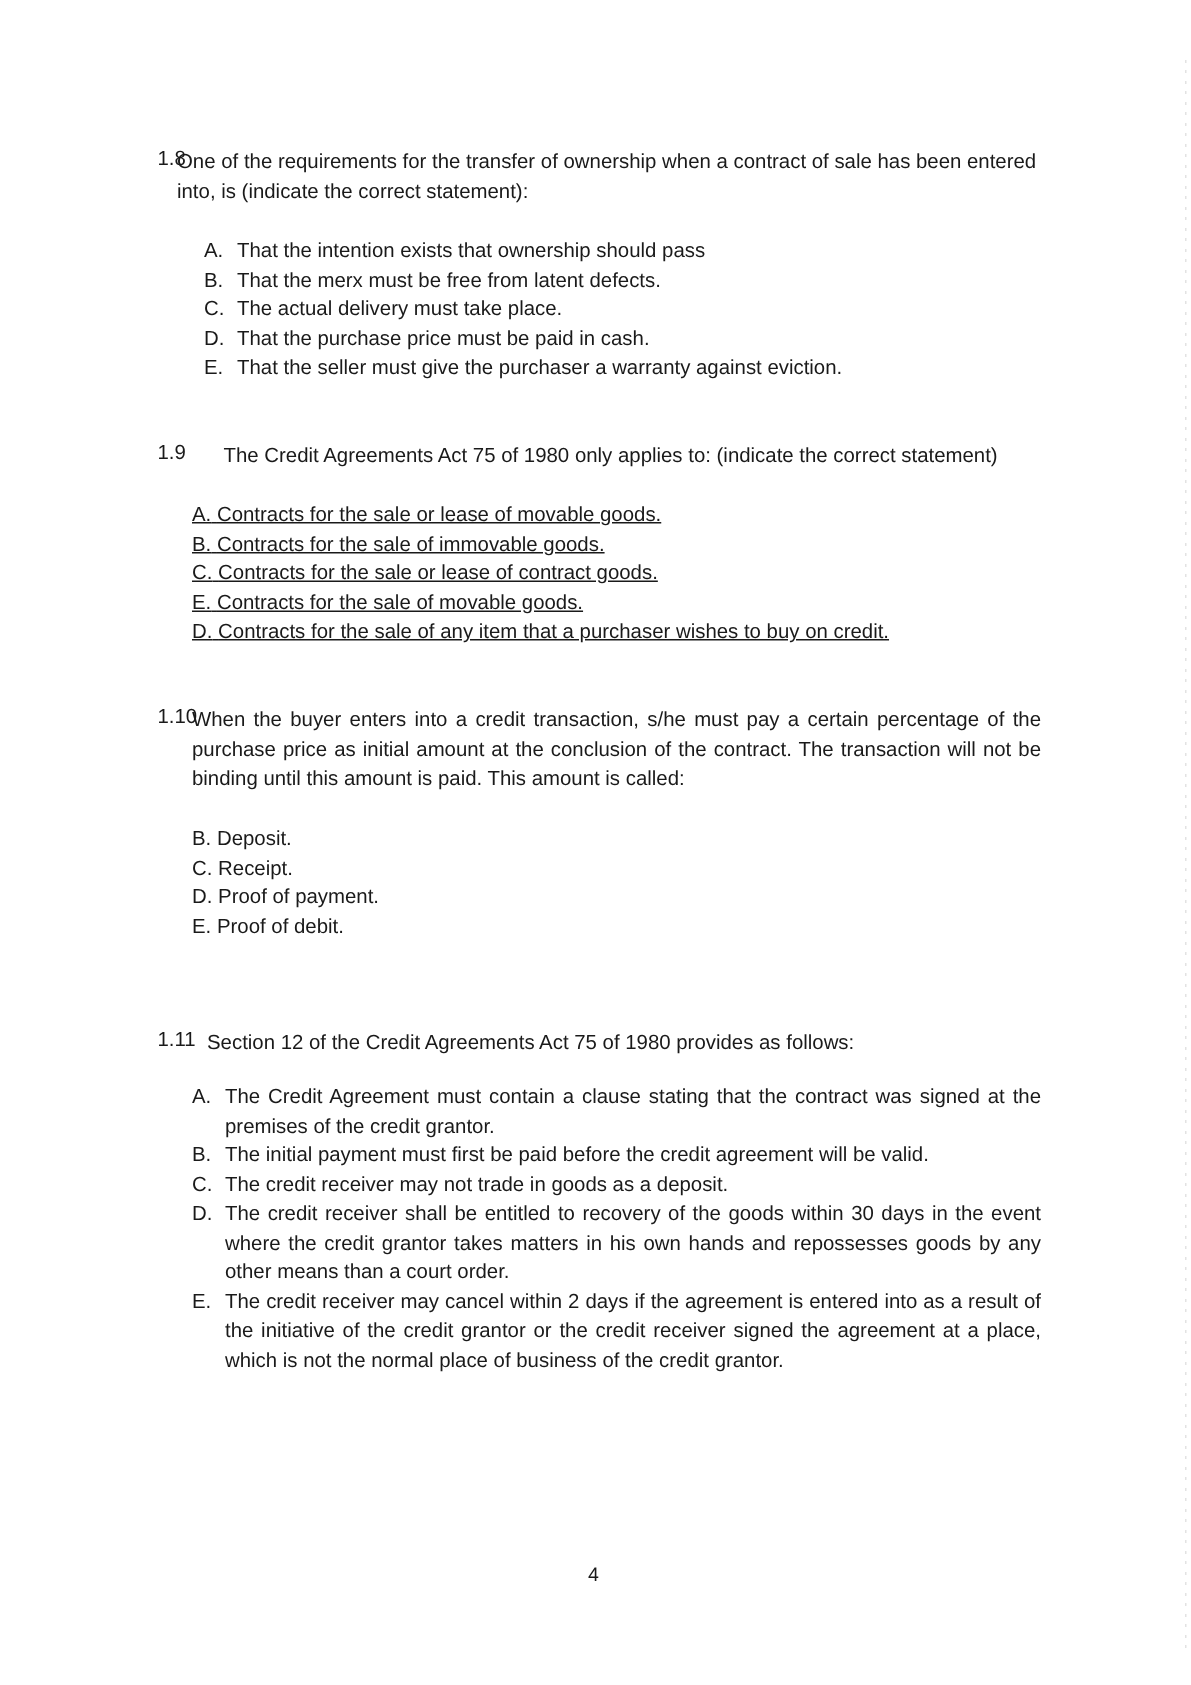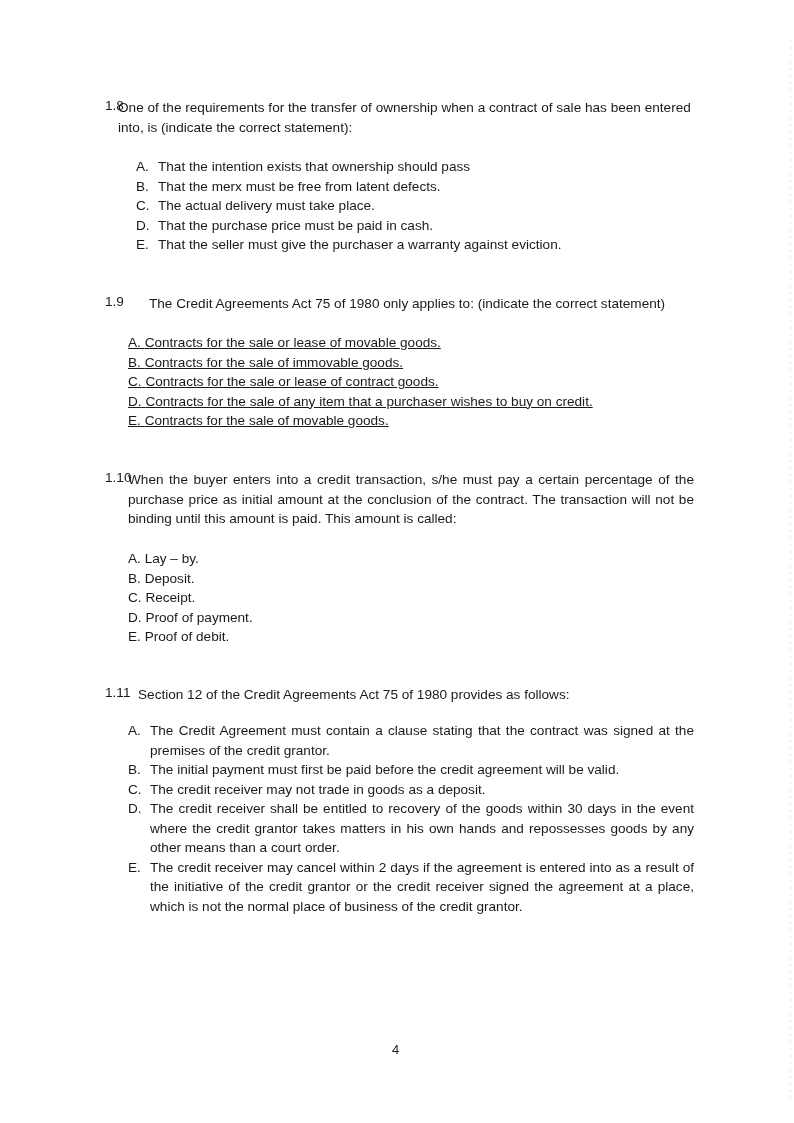--- a/index.html
+++ b/index.html
@@ -50,30 +50,29 @@
 </div>
 
 <div class="q" style="top:294px;">
   <span class="qnum">1.9</span>
   <div class="qtext" style="left:128px;width:580px;margin-left:21px;">The Credit Agreements Act 75 of 1980 only applies to: (indicate the correct statement)</div>
 </div>
 <div class="opts" style="top:333px;left:128px;text-decoration:underline;">
   <div class="opt inline"><span class="lbl">A.</span> <span class="txt">Contracts for the sale or lease of movable goods.</span></div>
   <div class="opt inline"><span class="lbl">B.</span> <span class="txt">Contracts for the sale of immovable goods.</span></div>
   <div class="opt inline"><span class="lbl">C.</span> <span class="txt">Contracts for the sale or lease of contract goods.</span></div>
+  <div class="opt inline"><span class="lbl">E.</span> <span class="txt">Contracts for the sale of movable goods.</span></div>
   <div class="opt inline"><span class="lbl">D.</span> <span class="txt">Contracts for the sale of any item that a purchaser wishes to buy on credit.</span></div>
-  <div class="opt inline"><span class="lbl">E.</span> <span class="txt">Contracts for the sale of movable goods.</span></div>
 </div>
 
 <div class="q" style="top:470px;">
   <span class="qnum">1.10</span>
   <div class="qtext just" style="left:128px;width:566px;">When the buyer enters into a credit transaction, s/he must pay a certain percentage of the purchase price as initial amount at the conclusion of the contract. The transaction will not be binding until this amount is paid. This amount is called:</div>
 </div>
 <div class="opts" style="top:549px;left:128px;">
-  <div class="opt inline"><span class="lbl">A.</span> <span class="txt">Lay – by.</span></div>
   <div class="opt inline"><span class="lbl">B.</span> <span class="txt">Deposit.</span></div>
   <div class="opt inline"><span class="lbl">C.</span> <span class="txt">Receipt.</span></div>
   <div class="opt inline"><span class="lbl">D.</span> <span class="txt">Proof of payment.</span></div>
   <div class="opt inline"><span class="lbl">E.</span> <span class="txt">Proof of debit.</span></div>
 </div>
 
 <div class="q" style="top:685px;">
   <span class="qnum">1.11</span>
   <div class="qtext" style="left:138px;width:570px;">Section 12 of the Credit Agreements Act 75 of 1980 provides as follows:</div>
 </div>

